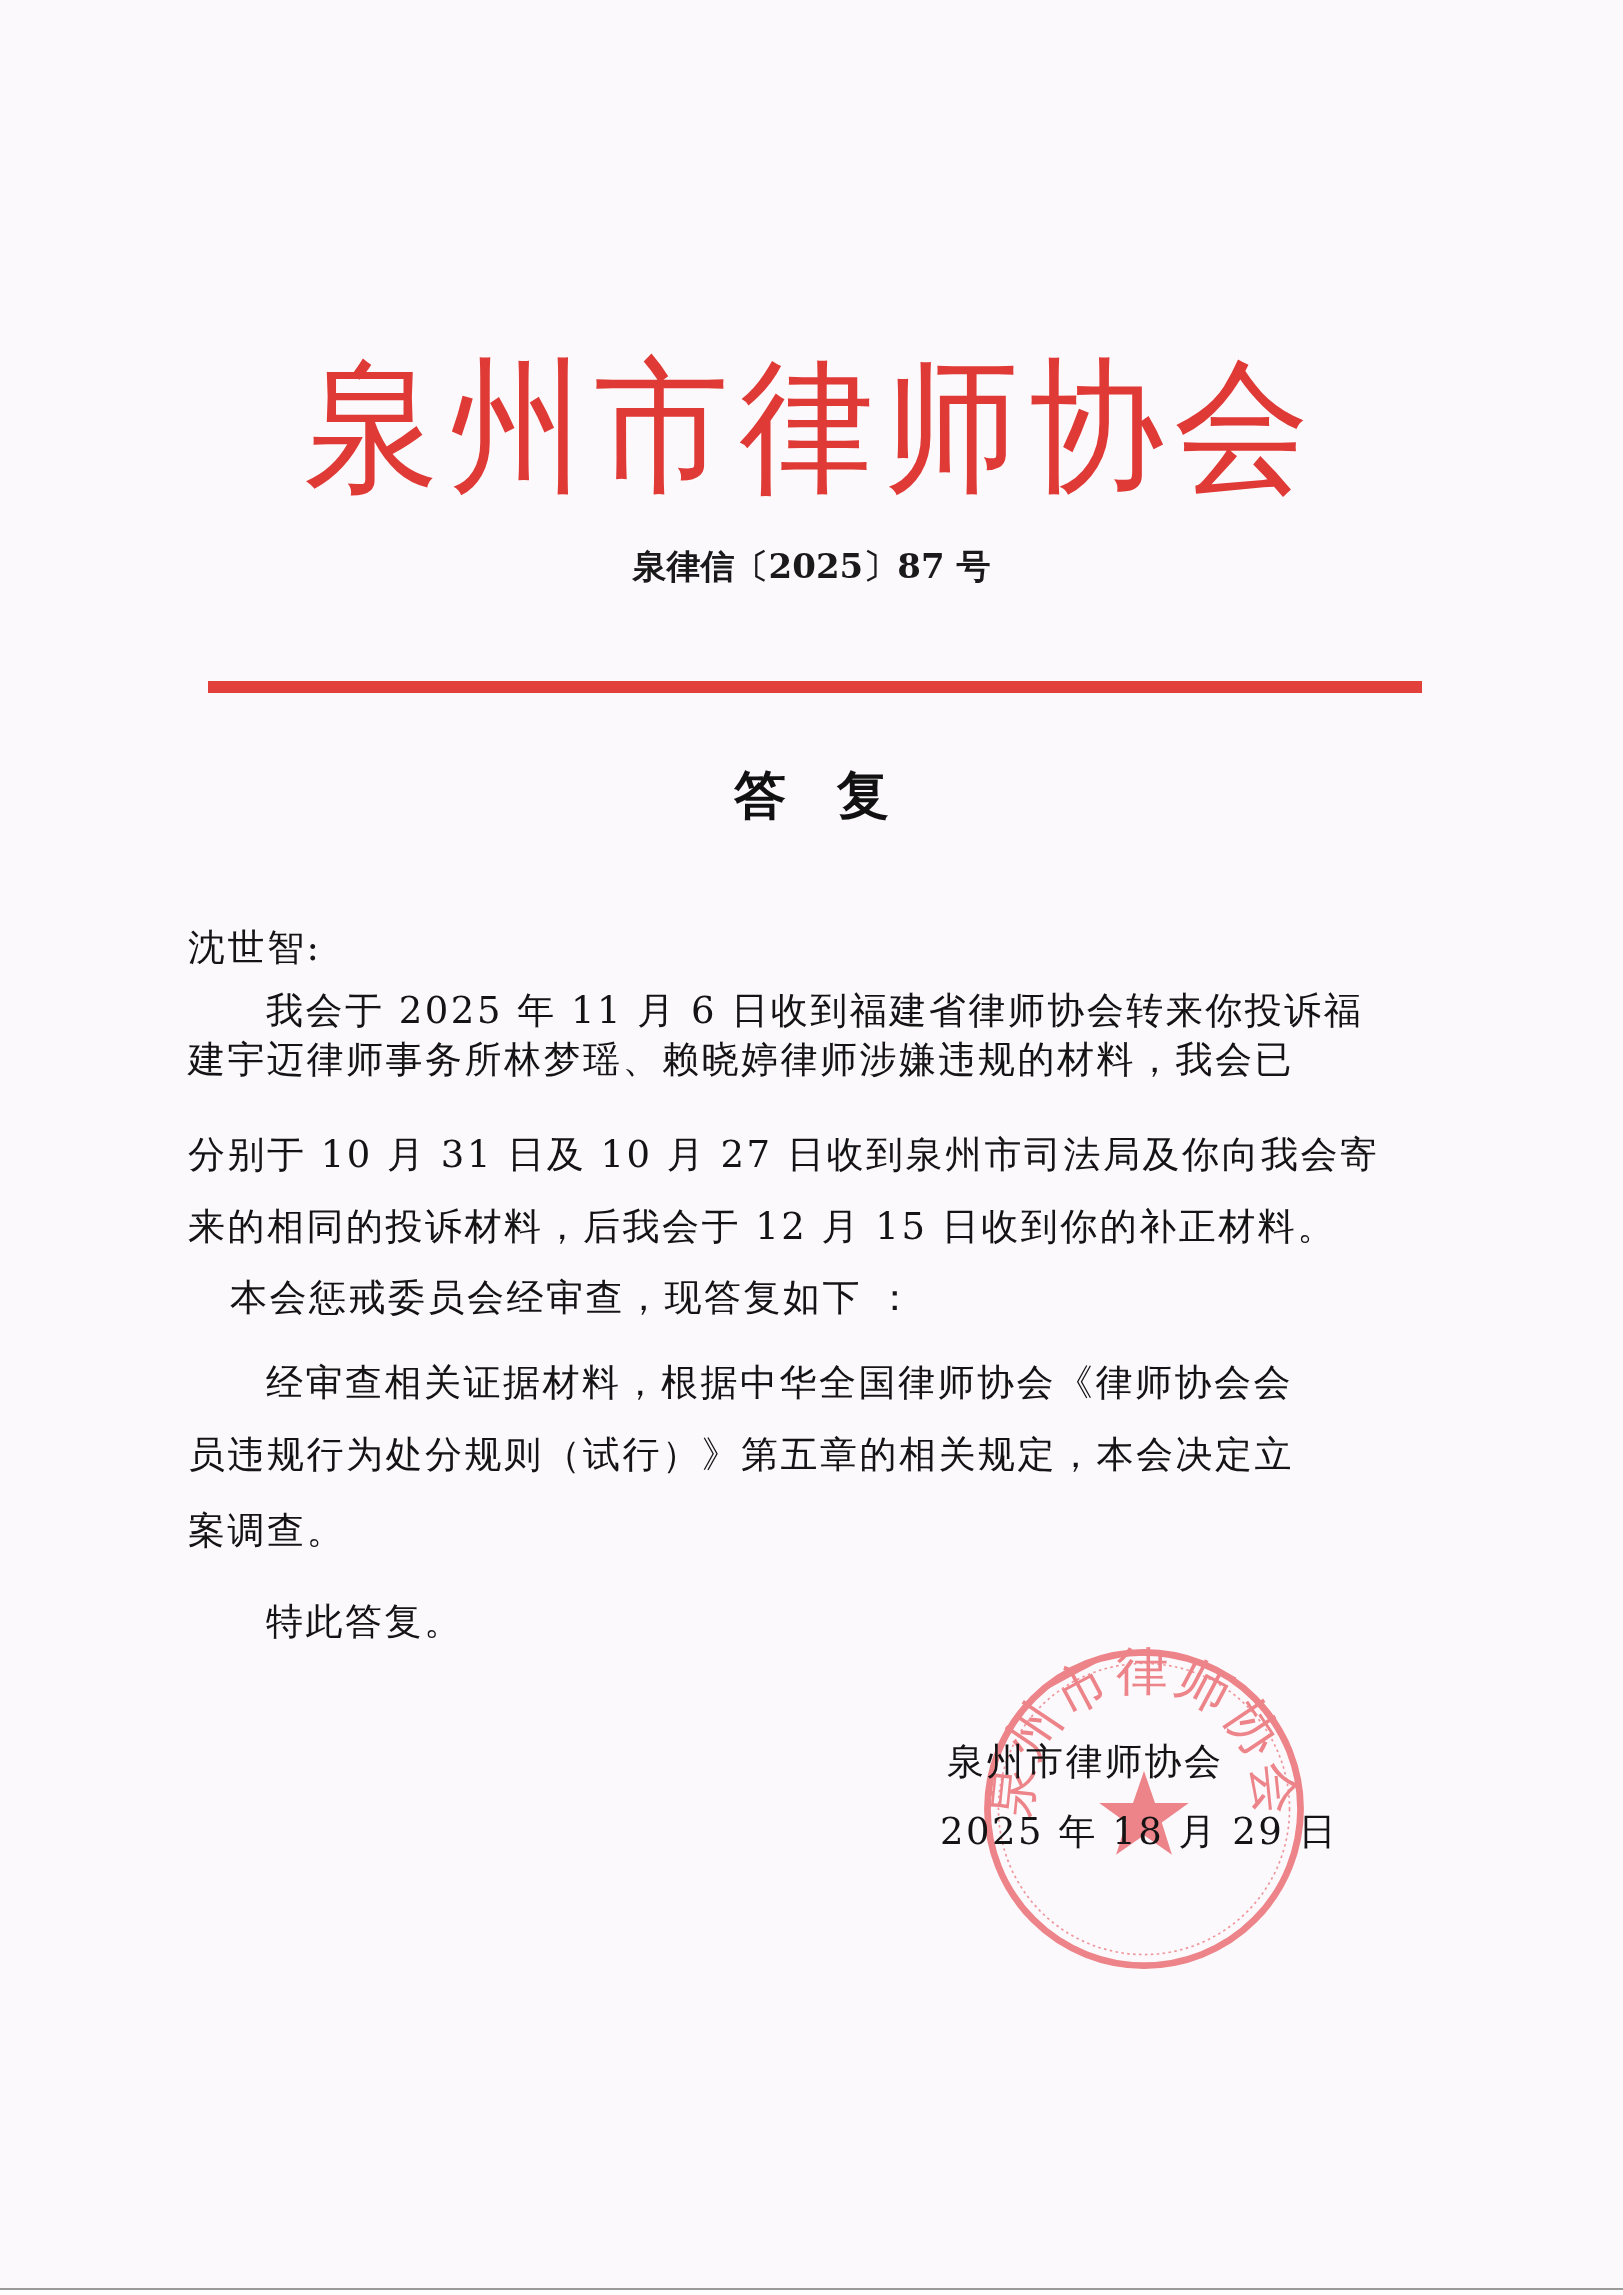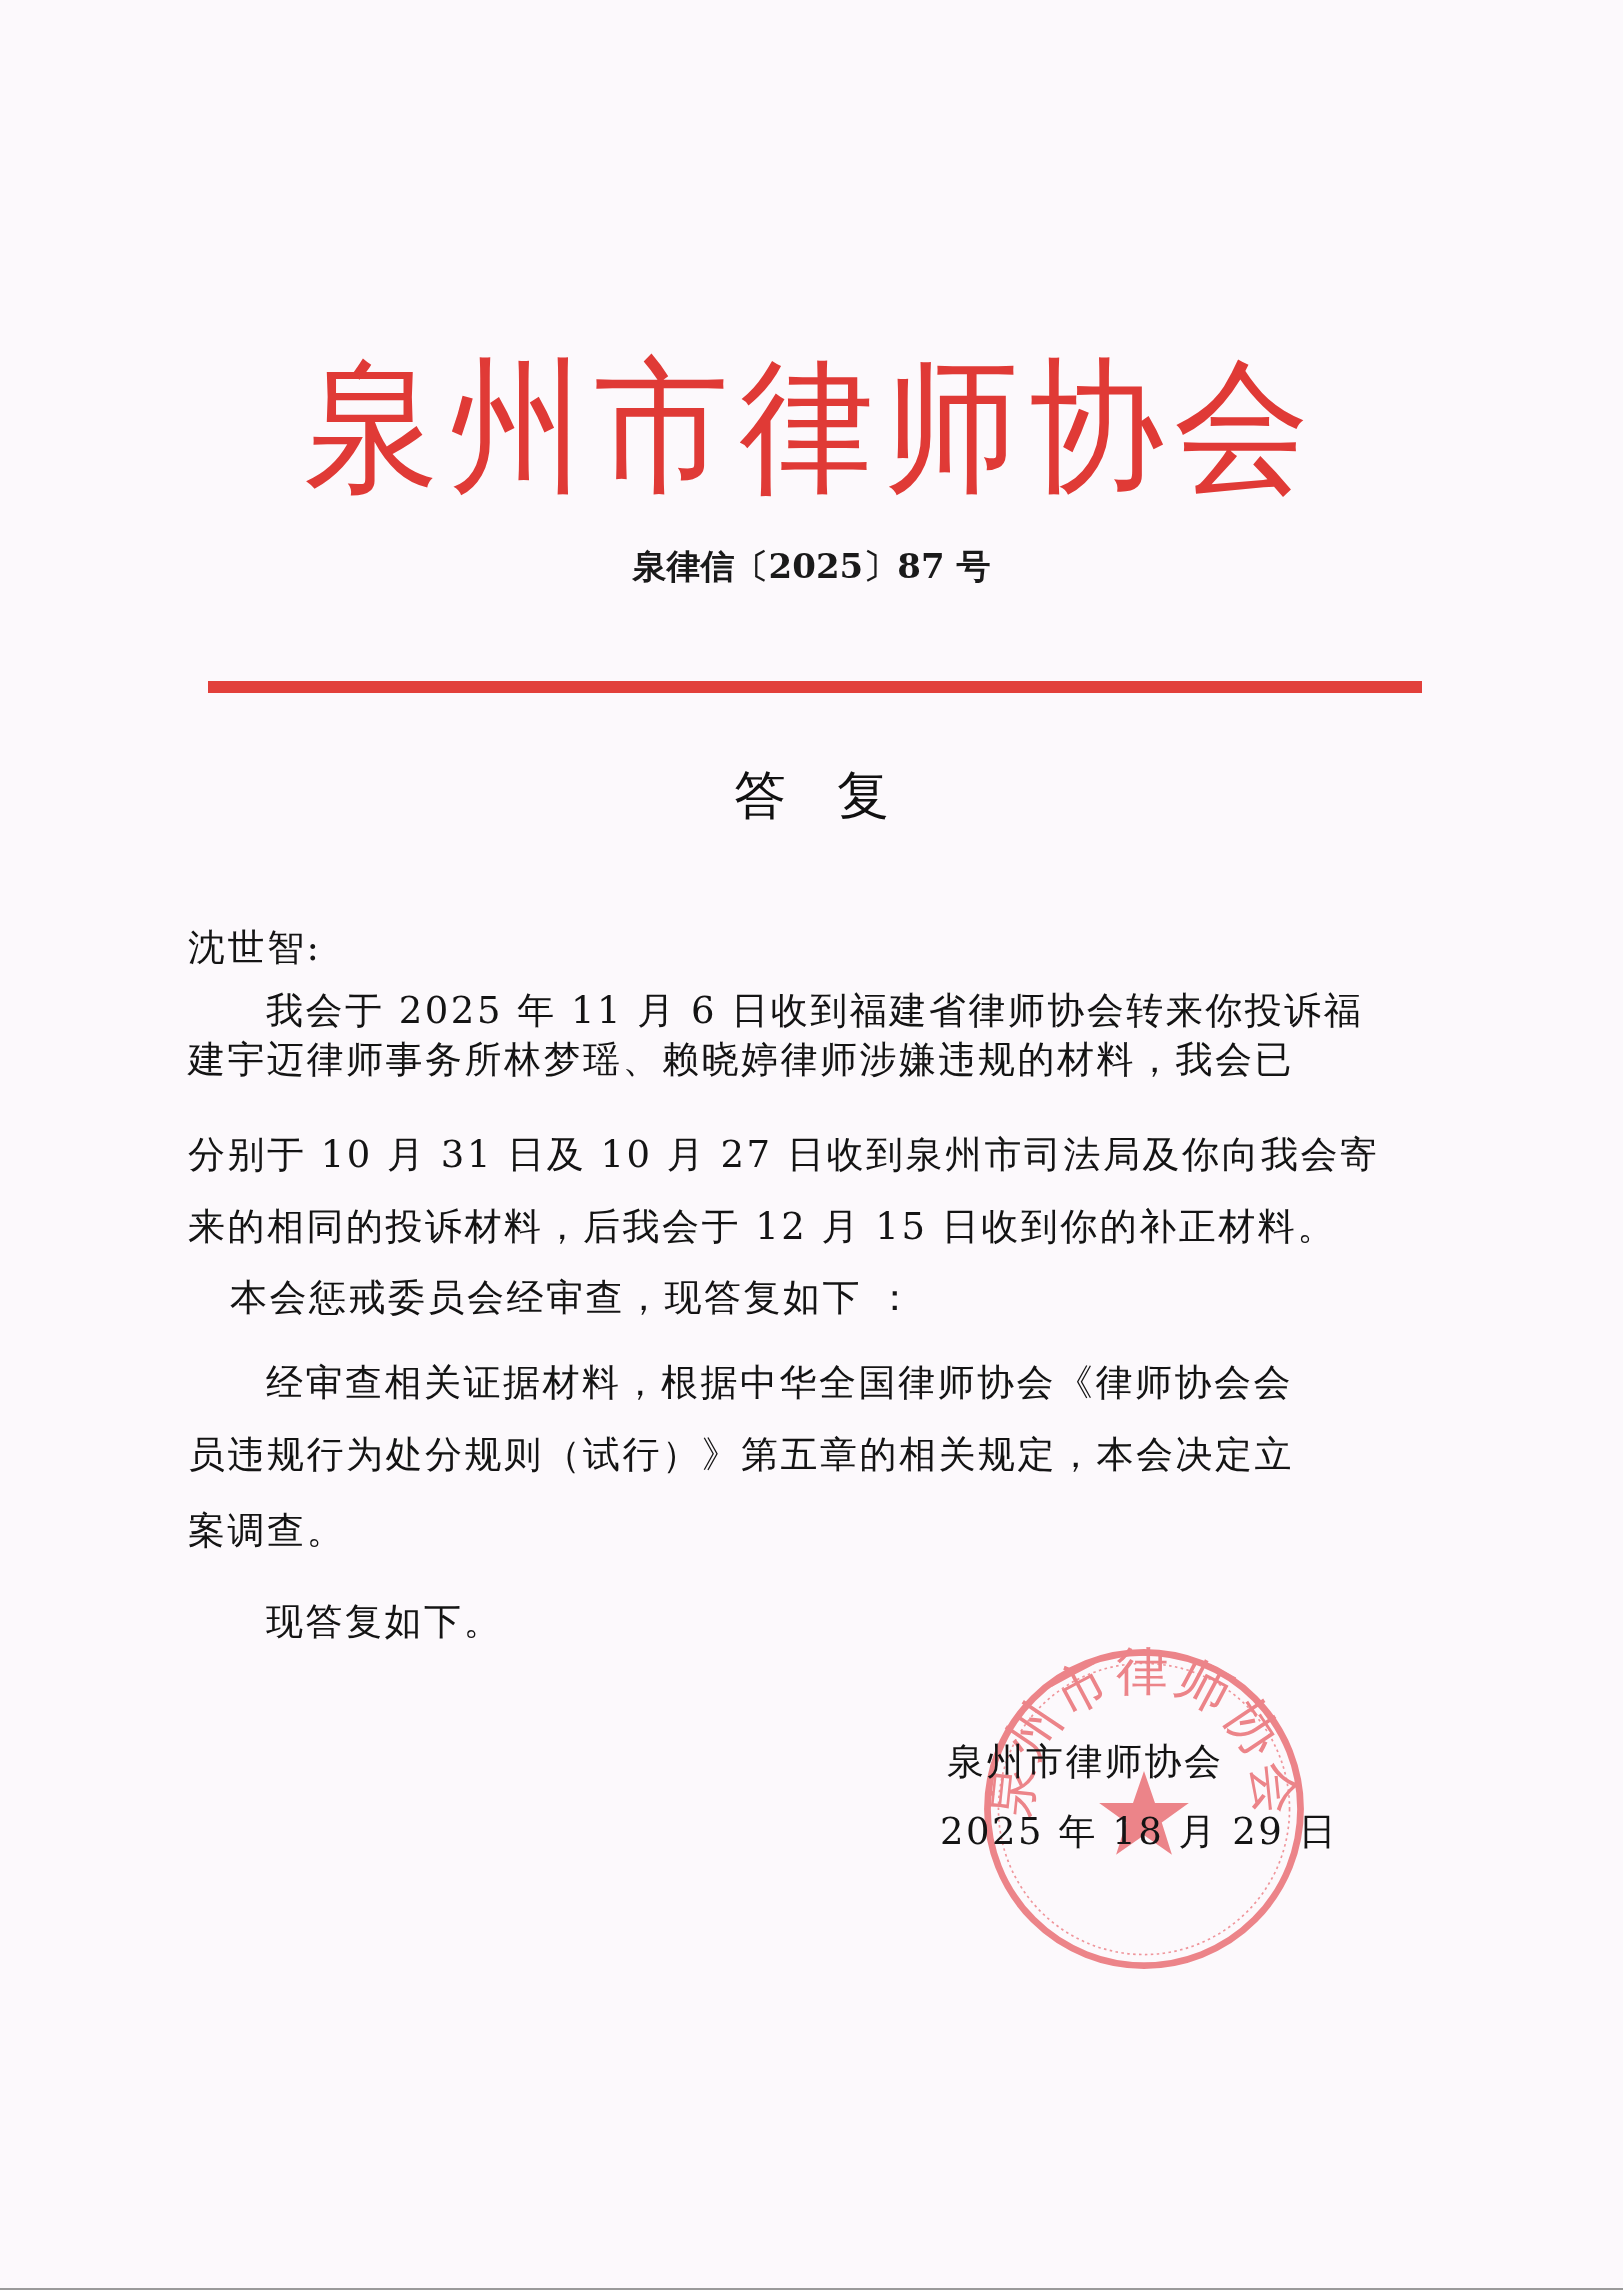--- a/index.html
+++ b/index.html
@@ -73,21 +73,21 @@
       background: #e2403b;
     }
     .reply-title {
       position: absolute;
       left: 0;
       width: 1623px;
       top: 757px;
       text-align: center;
       font-size: 52px;
       line-height: 76px;
-      font-weight: normal;
+      font-weight: bold;
       letter-spacing: 51px;
       text-indent: 51px;
       color: #111;
     }
     .body-text {
       position: absolute;
       left: 188px;
       width: 1218px;
       font-size: 37px;
       color: #141414;
@@ -134,21 +134,21 @@
   <div class="body-text">
     <div class="line" style="top:922px;">沈世智:</div>
     <div class="line indent" style="top:985px;">我会于 2025 年 11 月 6 日收到福建省律师协会转来你投诉福</div>
     <div class="line" style="top:1037px;font-family:Liberation Mono, monospace;">建宇迈律师事务所林梦瑶、赖晓婷律师涉嫌违规的材料，我会已</div>
     <div class="line" style="top:1129px;">分别于 10 月 31 日及 10 月 27 日收到泉州市司法局及你向我会寄</div>
     <div class="line" style="top:1201px;">来的相同的投诉材料，后我会于 12 月 15 日收到你的补正材料。</div>
     <div class="line" style="top:1272px;margin-left:42px;">本会惩戒委员会经审查，现答复如下 ：</div>
     <div class="line indent" style="top:1357px;">经审查相关证据材料，根据中华全国律师协会《律师协会会</div>
     <div class="line" style="top:1429px;">员违规行为处分规则（试行）》第五章的相关规定，本会决定立</div>
     <div class="line" style="top:1505px;">案调查。</div>
-    <div class="line indent" style="top:1596px;">现答复如下。</div>
+    <div class="line indent" style="top:1596px;">特此答复。</div>
   </div>
 
   <svg class="seal" viewBox="0 0 390 390">
     <defs>
       <path id="sealArc" d="M 75 250 A 135 135 0 1 1 315 250" fill="none"></path>
     </defs>
     <circle cx="195" cy="195" r="185" fill="none" stroke="#e8646a" stroke-width="8"></circle>
     <circle cx="195" cy="195" r="172" fill="none" stroke="#ec7a80" stroke-width="2" stroke-dasharray="3 4"></circle>
     <text font-family="DejaVu Serif, serif" font-size="62" fill="#e8646a" letter-spacing="4">
       <textPath href="#sealArc" startOffset="50%" text-anchor="middle">泉州市律师协会</textPath>

